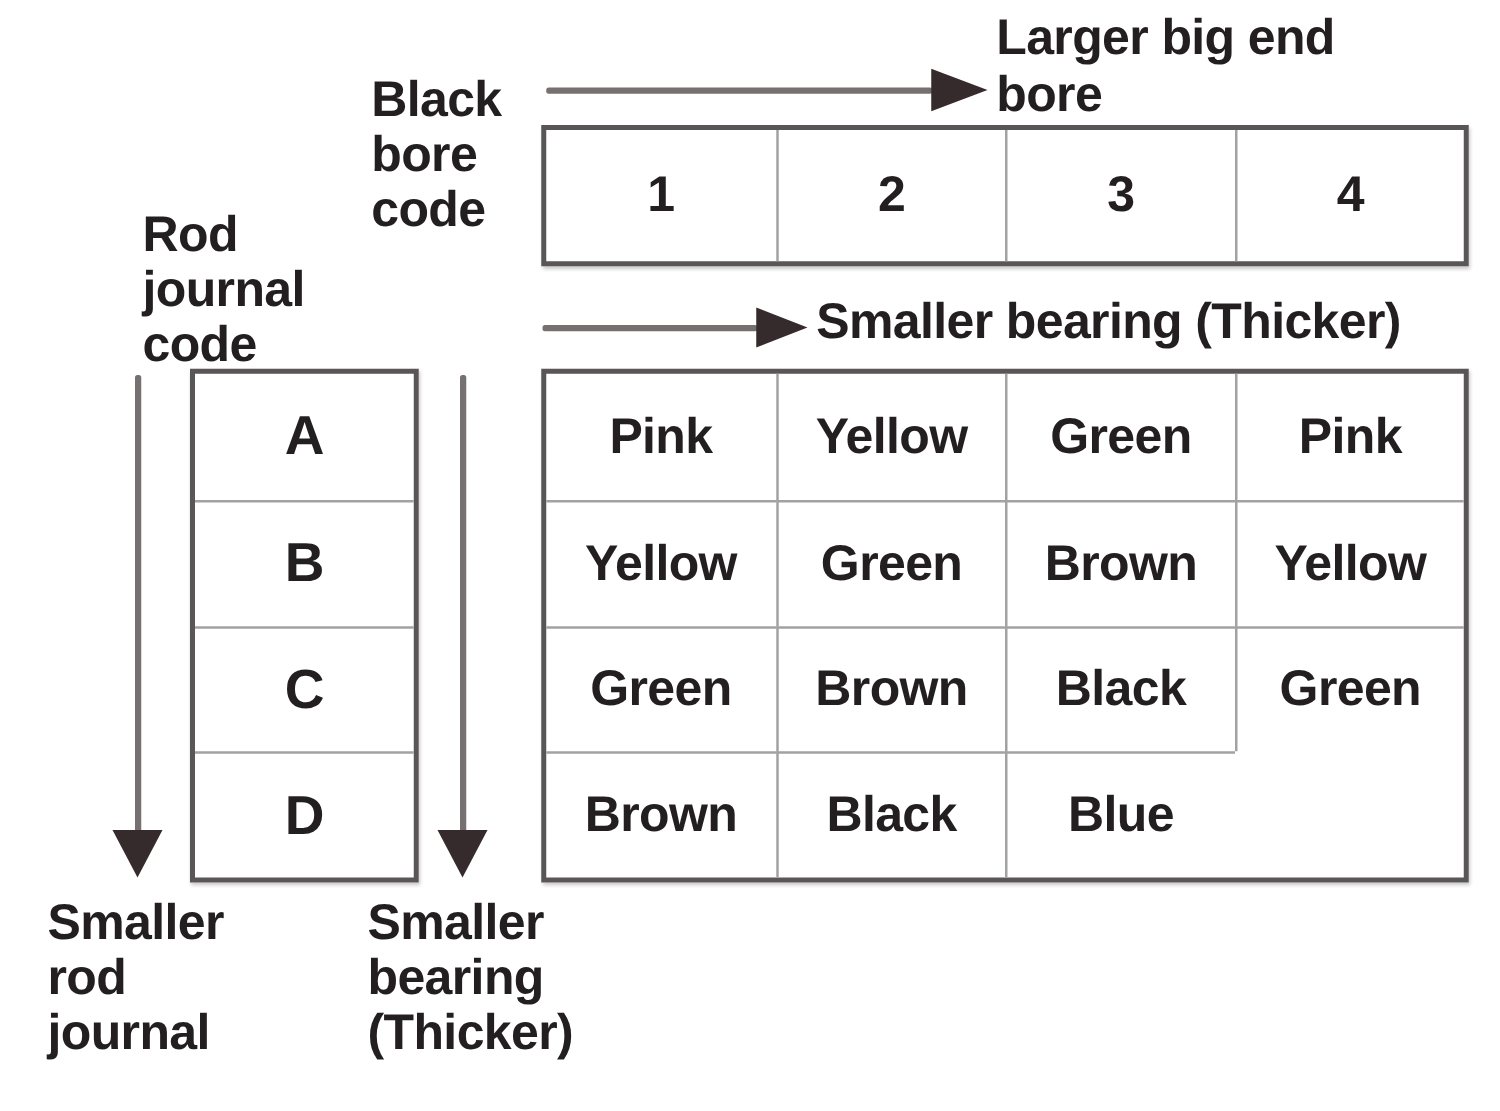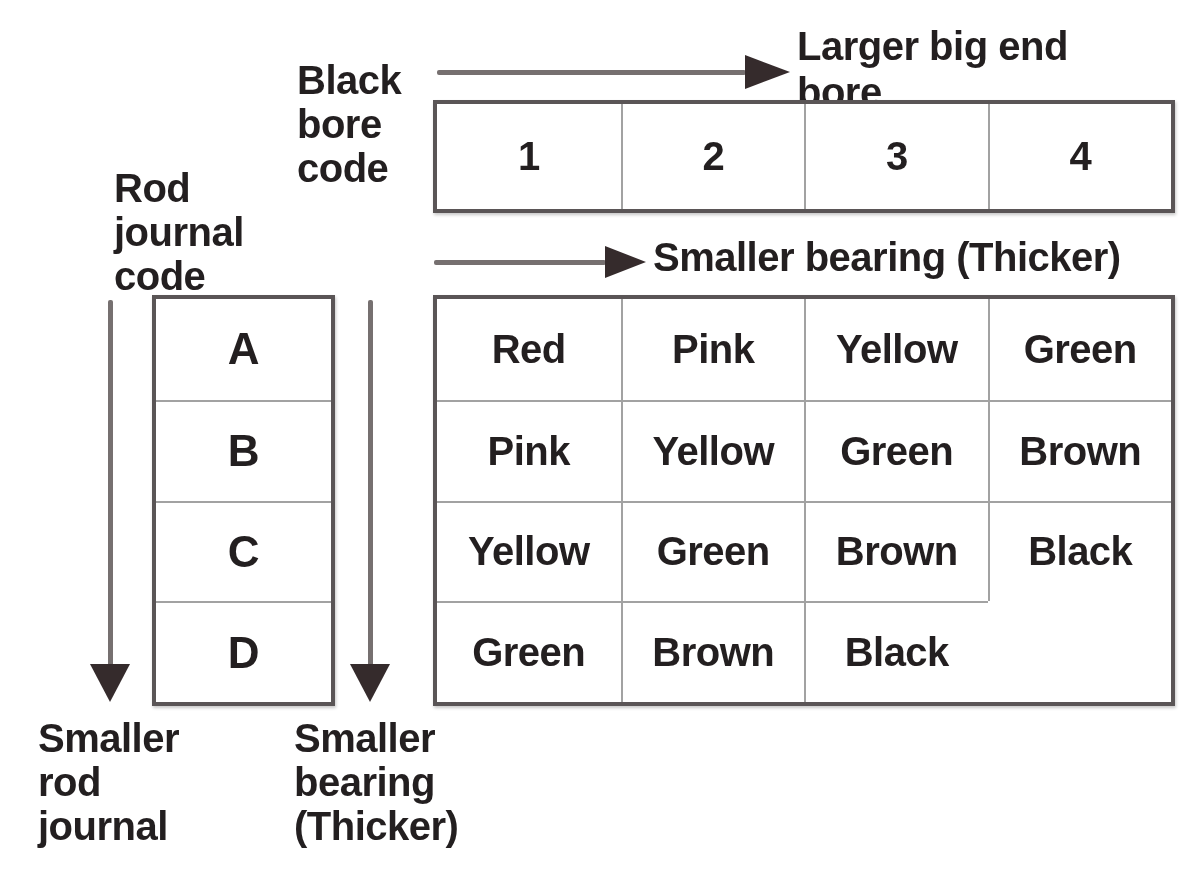--- a/index.html
+++ b/index.html
@@ -66,21 +66,21 @@
 </style>
 </head>
 <body>
 
 <div class="stage">
 
   <div class="label" style="left:297px; top:58px;">Black
 bore
 code</div>
 
-  <div class="label" style="left:797px; top:7px; line-height:46px;margin-top:16px;">Larger big end
+  <div class="label" style="left:797px; top:7px; line-height:46px;">Larger big end
 bore</div>
 
   <div>
     <div class="h-line" style="left:437px; top:70px; width:309px;"></div>
     <div class="head-right" style="left:745px; top:55px;"></div>
   </div>
 
   <div class="tbl" id="header-table">
     <div class="cell">1</div>
     <div class="cell">2</div>
@@ -109,35 +109,35 @@
     <div class="cell">C</div>
     <div class="cell">D</div>
   </div>
 
   <div>
     <div class="v-line" style="left:368px; top:300px; height:367px;"></div>
     <div class="head-down" style="left:350px; top:664px;"></div>
   </div>
 
   <div class="tbl" id="matrix-table">
-    <div class="cell">Red</div>
     <div class="cell">Pink</div>
     <div class="cell">Yellow</div>
     <div class="cell">Green</div>
     <div class="cell">Pink</div>
     <div class="cell">Yellow</div>
     <div class="cell">Green</div>
     <div class="cell">Brown</div>
     <div class="cell">Yellow</div>
     <div class="cell">Green</div>
     <div class="cell">Brown</div>
     <div class="cell">Black</div>
     <div class="cell">Green</div>
     <div class="cell">Brown</div>
     <div class="cell">Black</div>
+    <div class="cell">Blue</div>
   </div>
 
   <div class="label" style="left:38px; top:716px;">Smaller
 rod
 journal</div>
 
   <div class="label" style="left:294px; top:716px;">Smaller
 bearing
 (Thicker)</div>
 

